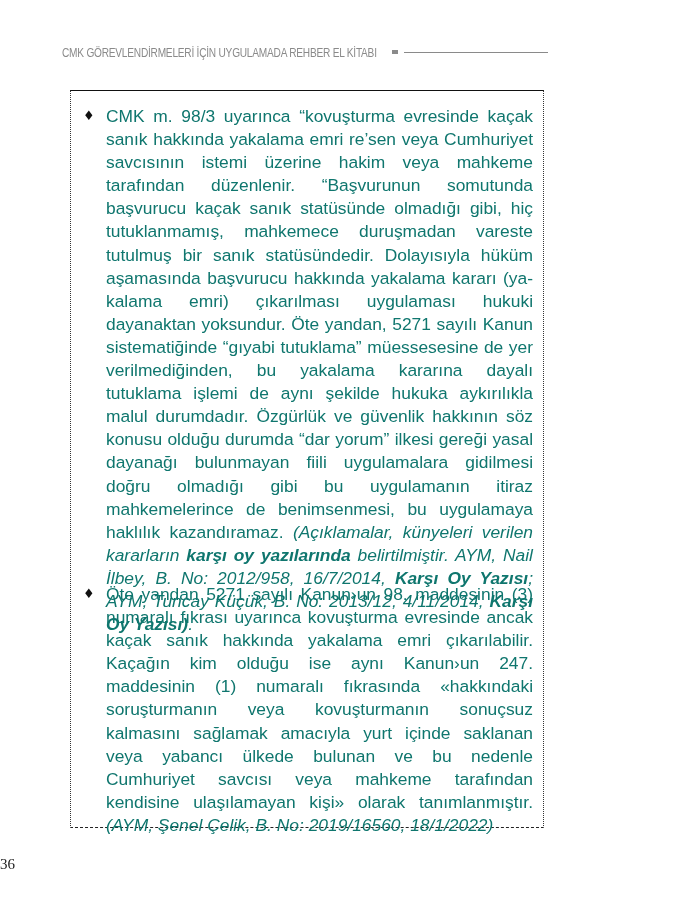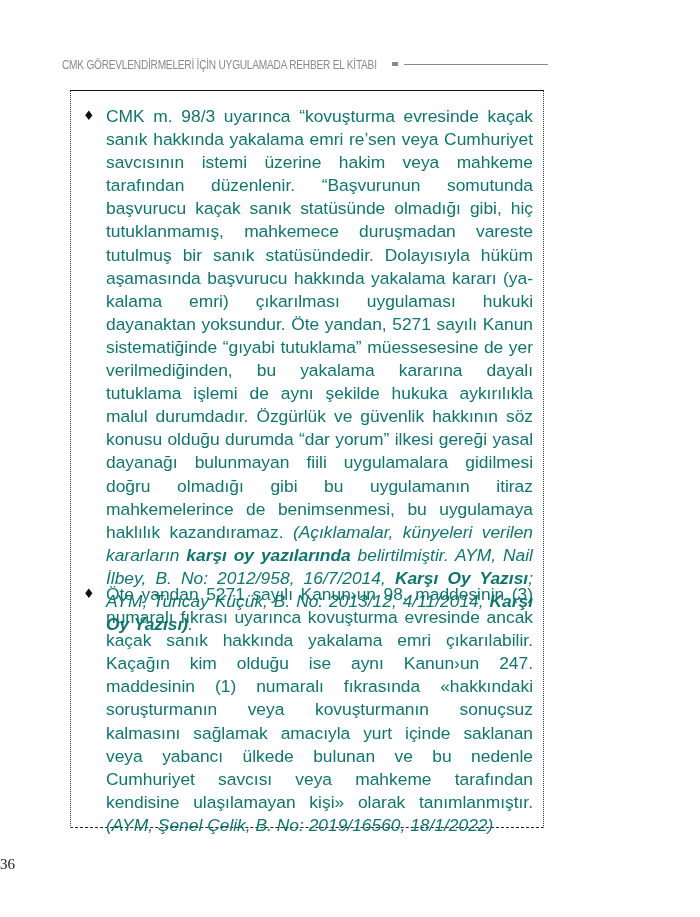--- a/index.html
+++ b/index.html
@@ -1,18 +1,18 @@
 <!DOCTYPE html>
 <html><head>
 <meta charset="utf-8">
 <style>
   html, body { margin: 0; padding: 0; background: #ffffff; }
   body { width: 700px; height: 917px; position: relative; overflow: hidden; }
   .header {
-    position: absolute; left: 62px; top: 54px; width: 486px; height: 20px;
+    position: absolute; left: 62px; top: 42px; width: 486px; height: 20px;
     display: flex; align-items: center;
   }
   .header-title {
     font-family: "Liberation Sans Narrow", "Liberation Sans", sans-serif;
     font-size: 13px; color: #8a8a8a; letter-spacing: -0.3px;
     transform: scaleX(0.78); transform-origin: left center; white-space: nowrap;
     width: 310px;
   }
   .header-square { width: 6px; height: 4px; background: #8a8a8a; margin-left: 20px; flex: none; }
   .header-line { flex: 1; height: 1px; background: #8a8a8a; margin-left: 6px; }

